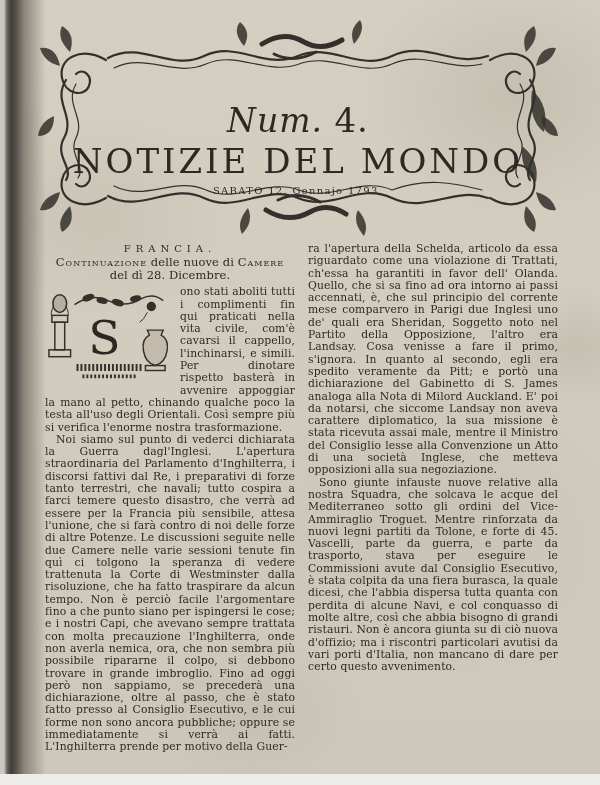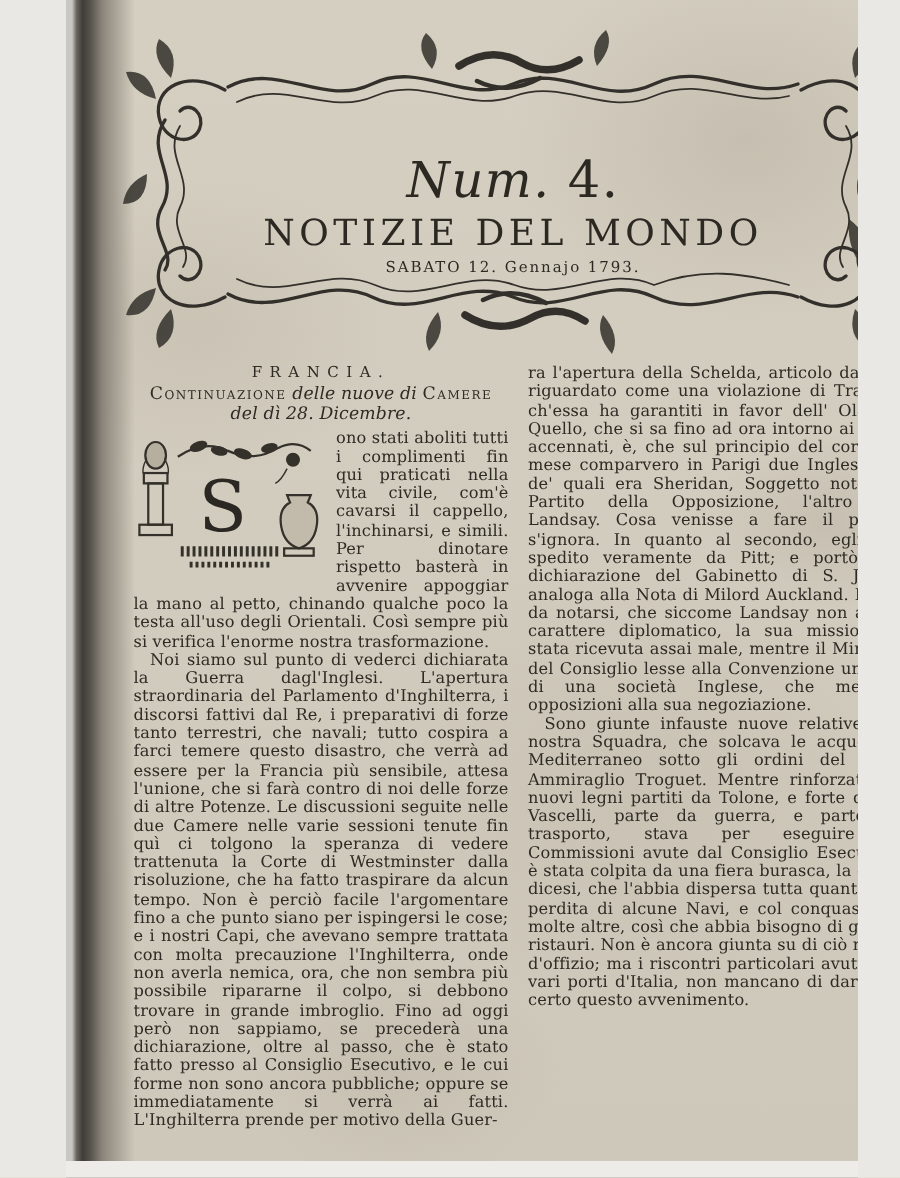--- a/index.html
+++ b/index.html
@@ -1,17 +1,17 @@
 <!DOCTYPE html>
 <html><head>
 <meta charset="utf-8">
 <style>
   html,body{margin:0;padding:0;background:#e9e8e4;}
-  .photo{position:relative;width:528px;height:785px;overflow:hidden;
-         background:#737373;font-family:"DejaVu Serif",serif;color:#2e2a24;margin-left:44px;}
+  .photo{position:relative;width:600px;height:785px;overflow:hidden;
+         background:#c4b5fd;font-family:"DejaVu Serif",serif;color:#2e2a24;}
   
   .paper{position:absolute;left:0;top:0;right:0;bottom:11px;
     background-color:#d2ccbe;
     background-image:
       radial-gradient(ellipse 220px 160px at 16% 28%, rgba(118,108,88,.10), transparent 62%),
       radial-gradient(ellipse 260px 210px at 86% 12%, rgba(108,98,80,.14), transparent 60%),
       radial-gradient(ellipse 320px 260px at 72% 68%, rgba(124,114,94,.09), transparent 60%),
       radial-gradient(ellipse 180px 130px at 42% 92%, rgba(118,108,88,.10), transparent 60%),
       radial-gradient(ellipse 120px 90px at 96% 45%, rgba(110,100,82,.12), transparent 65%),
       linear-gradient(#d5cfc1,#cec8ba);}
@@ -25,34 +25,34 @@
   .frame-wrap{position:absolute;left:36px;top:20px;width:524px;height:218px;}
   .frame-wrap svg{position:absolute;left:0;top:0;}
   .s1{stroke:#33302b;fill:none;stroke-width:1.2;stroke-linecap:round;}
   .s2{stroke:#33302b;fill:none;stroke-width:2.2;stroke-linecap:round;}
   .s3{stroke:#33302b;fill:none;stroke-width:3;stroke-linecap:round;}
   .s4{stroke:#33302b;fill:none;stroke-width:5;stroke-linecap:round;}
   .leaf{fill:#33302b;stroke:none;opacity:.85;}
   .masthead{position:absolute;left:0;top:0;width:100%;text-align:center;color:#2c2923;}
   .num-line{margin-top:80px;font-style:italic;font-size:33px;letter-spacing:1px;}
   .num-line .nr{font-style:normal;font-size:34px;}
-  .paper-title{font-size:24px;letter-spacing:3px;margin-top:1px;}
+  .paper-title{font-size:34px;letter-spacing:3px;margin-top:1px;}
   .date-line{font-size:10px;letter-spacing:1.3px;margin-top:4px;}
 
   
   .columns{position:absolute;left:45px;top:243px;width:513px;height:534px;
            display:flex;gap:13px;overflow:hidden;}
   .col{width:250px;font-size:10.8px;line-height:12.3px;text-align:justify;
        letter-spacing:.1px;}
   .section-heading{text-align:center;font-size:10px;letter-spacing:5px;
        margin-bottom:1px;text-align-last:center;}
   .subhead{text-align:center;font-size:11.5px;line-height:13px;margin-bottom:4px;
        text-align-last:center;}
   .sc{font-variant:small-caps;letter-spacing:1px;}
-  .it{font-style:italic;}
+  .it{}
   .para{margin:0;}
   .indent{text-indent:11px;}
   .initial-block{float:left;width:128px;height:100px;margin:2px 7px 1px 0;}
   .initial-block svg{display:block;}
 </style>
 </head>
 <body>
 
 <div class="photo">
   <div class="paper"></div>

